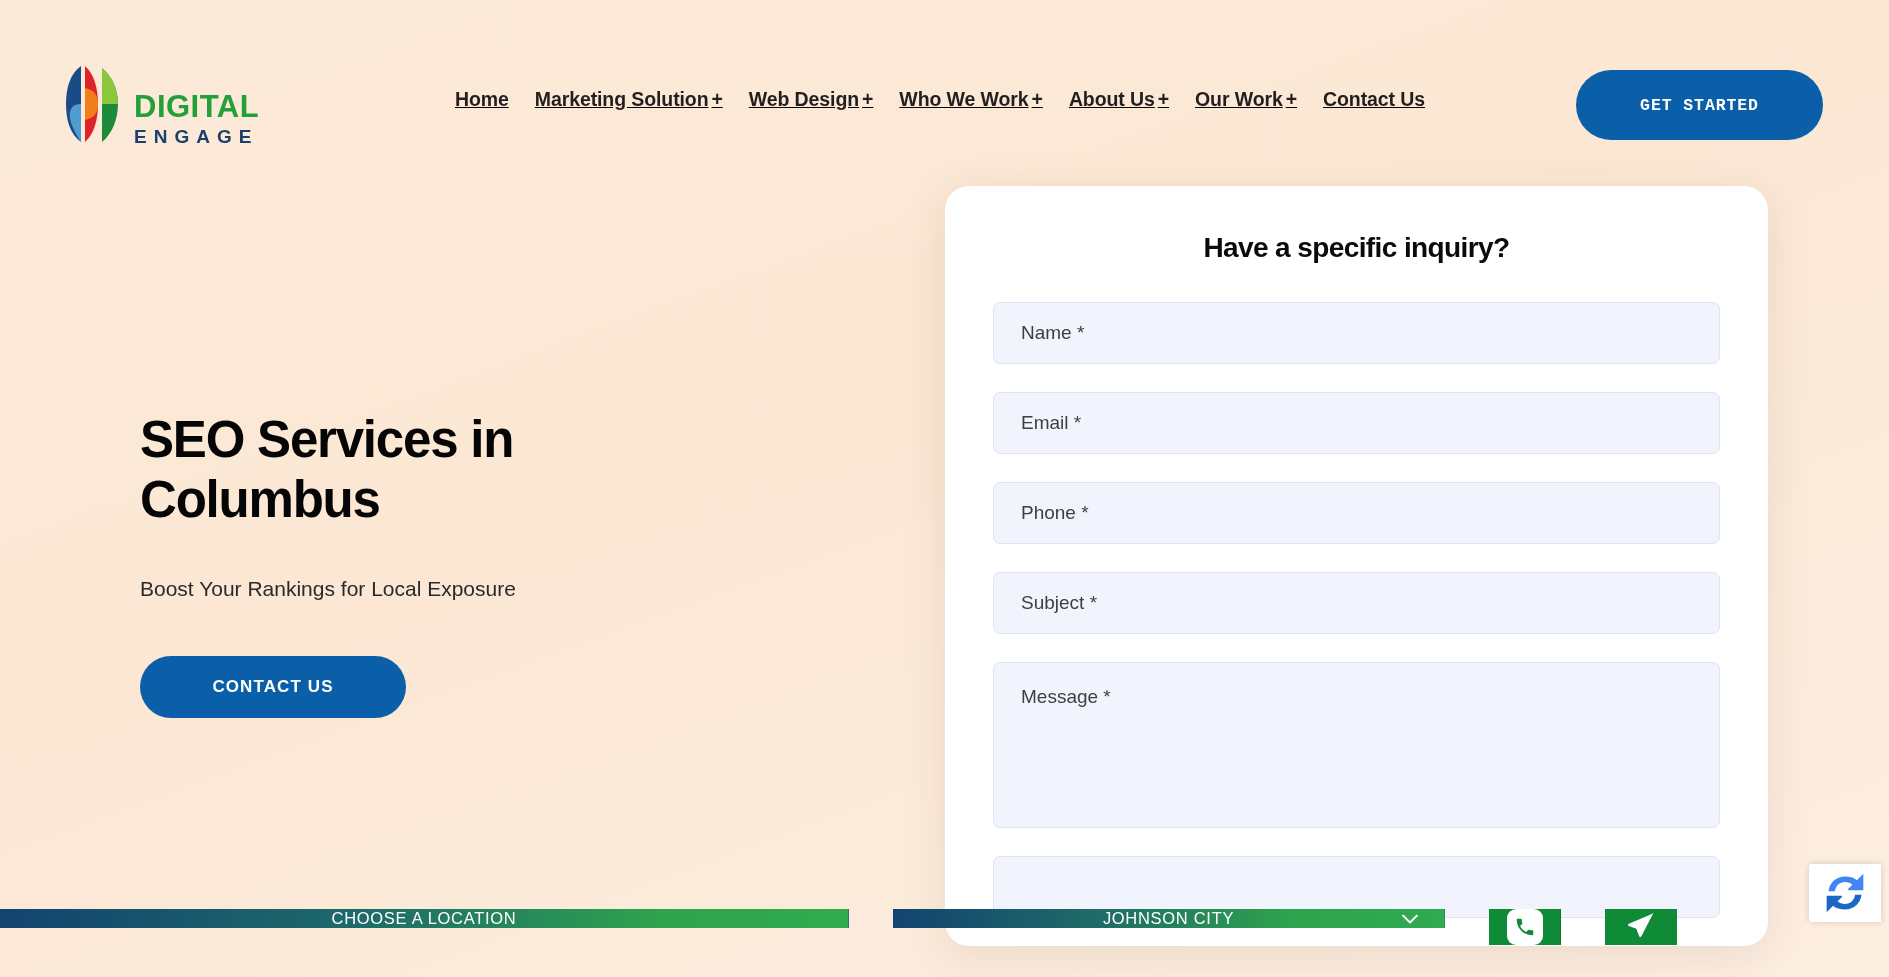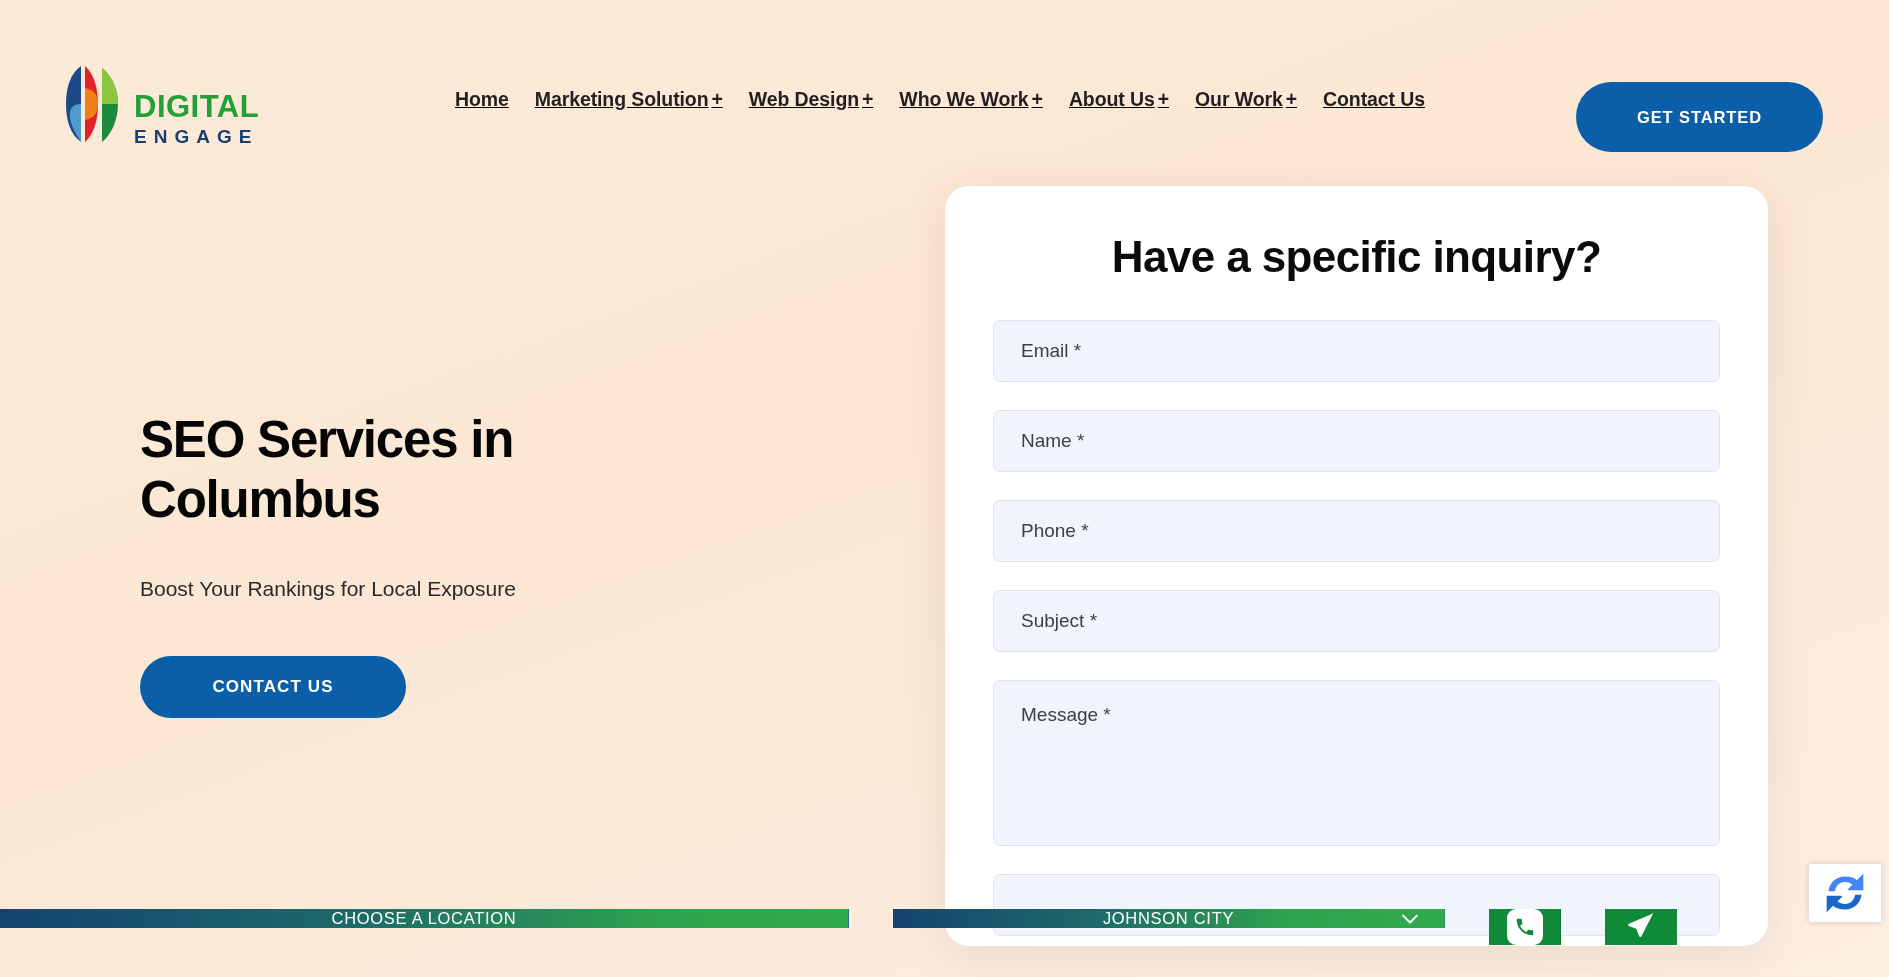--- a/index.html
+++ b/index.html
@@ -82,35 +82,35 @@
     color: #231f20;
     white-space: nowrap;
     cursor: pointer;
     letter-spacing: -0.1px;
   }
   .nav-item .plus { font-weight: 700; margin-left: 3px; }
 
   .cta-top {
     position: absolute;
     right: 66px;
-    top: 82px;
+    top: 70px;
     width: 247px;
     height: 70px;
     border-radius: 38px;
     background: #0a5fa8;
     color: #ffffff;
     font-size: 16.5px;
     font-weight: 700;
     letter-spacing: 0.9px;
     display: flex;
     align-items: center;
     justify-content: center;
     border: none;
     cursor: pointer;
-    font-family: Liberation Sans, sans-serif;
+    font-family: Liberation Mono, monospace;
   }
 
   
   .hero-left {
     position: absolute;
     left: 140px;
     top: 410px;
     width: 680px;
   }
   .hero-title {
@@ -154,21 +154,21 @@
     height: 760px;
     background: #ffffff;
     border-radius: 24px;
     box-shadow: 0 10px 45px rgba(90, 60, 30, 0.10);
     padding: 46px 48px 0 48px;
     overflow: hidden;
     z-index: 20;
   }
   .form-title {
     text-align: center;
-    font-size: 44px;
+    font-size: 28px;
     font-weight: 700;
     color: #0b0b0b;
     letter-spacing: -0.6px;
     margin-bottom: 38px;
   }
   .field {
     width: 100%;
     height: 62px;
     background: #f1f4fd;
     border: 1px solid #dfe4f2;
@@ -334,25 +334,25 @@
   <section class="hero-left">
     <h1 class="hero-title">SEO Services in Columbus</h1>
     <p class="hero-sub">Boost Your Rankings for Local Exposure</p>
     <button class="hero-btn">CONTACT US</button>
   </section>
 
   <section class="form-card">
     <h2 class="form-title">Have a specific inquiry?</h2>
 
     <div class="field">
+      <span class="field-placeholder">Name *</span>
+    </div>
+
+    <div class="field">
       <span class="field-placeholder">Email *</span>
-    </div>
-
-    <div class="field">
-      <span class="field-placeholder">Name *</span>
     </div>
 
     <div class="field">
       <span class="field-placeholder">Phone *</span>
     </div>
 
     <div class="field">
       <span class="field-placeholder">Subject *</span>
     </div>
 

